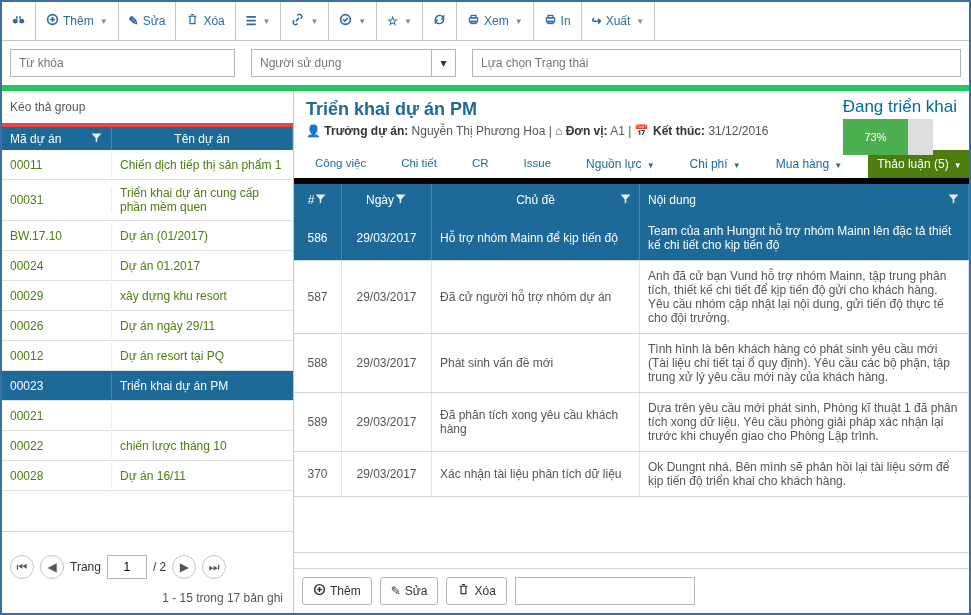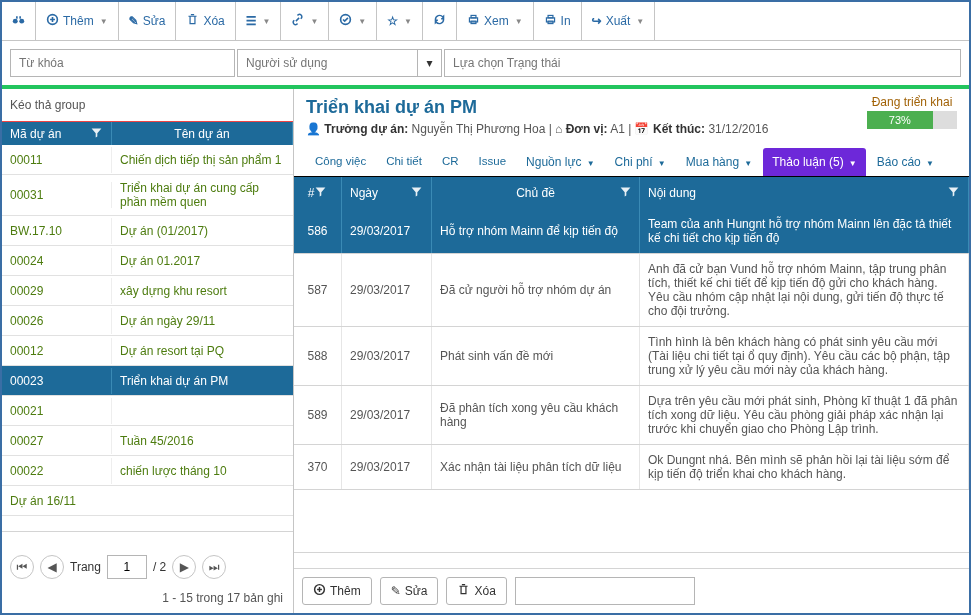--- a/index.html
+++ b/index.html
@@ -2,28 +2,28 @@
 <html><head>
 <meta charset="utf-8">
 <style>
 *{box-sizing:border-box;margin:0;padding:0;font-family:Arial,sans-serif;font-size:12px}
 body{background:#fff;color:#333}
 .app{width:971px;height:615px;border:2px solid #3a6ea5;display:flex;flex-direction:column;overflow:hidden}
 .toolbar{display:flex;align-items:center;border-bottom:1px solid #c5c5c5;min-height:38px;flex-wrap:nowrap}
 .tb-btn{display:flex;align-items:center;gap:4px;padding:0 10px;height:38px;border-right:1px solid #c5c5c5;cursor:pointer;color:#2b6aa5;white-space:nowrap}
 .tb-btn .ico{font-weight:bold}
 .caret{font-size:8px;margin-left:2px;color:#888}
-.filterbar{display:flex;gap:2px;padding:8px;border-bottom:4px solid #22c55e;align-items:center}
+.filterbar{display:flex;gap:16px;padding:8px;border-bottom:6px solid #22c55e;align-items:center}
 .inp{height:28px;border:1px solid #b5b5b5;padding:0 8px;background:#fff}
 .sel{display:flex;}
 .sel .inp{flex:1}
 .sel .dd{width:24px;height:28px;border:1px solid #b5b5b5;border-left:none;display:flex;align-items:center;justify-content:center;cursor:pointer}
 .body{flex:1;display:flex;overflow:hidden}
 .left{width:292px;border-right:1px solid #c5c5c5;display:flex;flex-direction:column;overflow:hidden}
-.groupzone{padding:9px 8px;color:#555;border-bottom:1px solid #ef4444}
+.groupzone{padding:9px 8px;color:#555;border-bottom:4px solid #ef4444}
 .gridhead{display:flex;background:#1d6a99;color:#fff;height:23px;align-items:center}
 .gh{padding:0 8px;display:flex;align-items:center;justify-content:space-between;height:100%;border-right:1px solid #3a8ab5}
 .gh .flt{cursor:pointer;opacity:.9}
 .left-rows{flex:1;overflow:auto}
 .lrow{display:flex;border-bottom:1px solid #e1e1e1;min-height:30px;align-items:center;color:#4d7c0f;cursor:pointer}
 .lrow.sel{background:#1d6a99;color:#fff}
 .lrow .c1{width:110px;padding:6px 8px;border-right:1px solid #eee}
 .lrow .c2{flex:1;padding:6px 8px}
 .lrow.sel .c1{border-right:1px solid #3a8ab5}
 .hscroll{height:16px;border-top:1px solid #d4d4d4;overflow-x:scroll}
@@ -31,35 +31,35 @@
 .pager{display:flex;align-items:center;gap:6px;padding:8px}
 .pgbtn{width:24px;height:24px;border:1px solid #c5c5c5;border-radius:12px;display:flex;align-items:center;justify-content:center;cursor:pointer;color:#555;background:#fff}
 .pginp{width:40px;height:24px;border:1px solid #b5b5b5;text-align:center}
 .pginfo{text-align:right;padding:4px 10px 8px;color:#555}
 .right{flex:1;display:flex;flex-direction:column;overflow:hidden}
 .rhead{padding:8px 12px 4px;position:relative}
 .rtitle{font-size:18px;color:#1d6a99;font-weight:bold;margin-bottom:4px}
 .rsub{color:#555;font-size:12px}
 .rsub b{color:#333}
 .progress{position:absolute;right:12px;top:6px;text-align:center}
-.progress .lbl{color:#a16207;font-size:12px}
-.progress .bar{width:90px;height:18px;background:#ddd;margin-top:2px;position:relative}
+.progress .lbl{color:#0369a1;font-size:17px}
+.progress .bar{width:90px;height:36px;background:#ddd;margin-top:2px;position:relative}
 .progress .fill{position:absolute;left:0;top:0;bottom:0;background:#4caf50;display:flex;align-items:center;justify-content:center;color:#fff;font-size:11px}
-.tabs{display:flex;gap:2px;padding:8px 12px 0;border-bottom:1px solid #000000;flex-wrap:nowrap}
+.tabs{display:flex;gap:17px;padding:8px 12px 0;border-bottom:6px solid #000000;flex-wrap:nowrap}
 .tab{padding:7px 9px;color:#1d6a99;cursor:pointer;white-space:nowrap;font-size:11.5px}
-.tab.active{background:#6d28d9;color:#fff;border-radius:3px 3px 0 0}
+.tab.active{background:#4d7c0f;color:#fff;border-radius:3px 3px 0 0}
 .tab .caret{color:inherit}
 .rgridhead{display:flex;background:#1d6a99;color:#fff;height:32px;align-items:center}
 .dgrid{flex:1;overflow:auto}
 .drow{display:flex;border-bottom:1px solid #d4d4d4;align-items:stretch;color:#555}
 .drow.sel{background:#1d6a99;color:#fff}
 .drow>div{padding:8px;border-right:1px solid #e6e6e6;display:flex;align-items:center}
 .drow.sel>div{border-right:1px solid #3a8ab5}
 .c-num{width:48px;justify-content:center}
-.c-date{width:90px;}
+.c-date{width:90px;justify-content:center}
 .c-subj{width:208px}
 .c-body{flex:1}
 .rfooter-scroll{height:16px;border-top:1px solid #d4d4d4;overflow-x:scroll}
 .rfooter-scroll-inner{width:1000px;height:1px}
 .rfooter{display:flex;align-items:center;gap:8px;padding:8px;border-top:1px solid #d4d4d4}
 .fbtn{display:flex;align-items:center;gap:4px;height:28px;padding:0 10px;border:1px solid #b5b5b5;border-radius:3px;cursor:pointer;color:#333;background:#fff}
 svg{width:13px;height:13px}
 </style>
 </head>
 <body>
@@ -195,28 +195,25 @@
             <div class="c2">Dự án resort tại PQ</div>
           </div>
           <div class="lrow sel">
             <div class="c1">00023</div>
             <div class="c2">Triển khai dự án PM</div>
           </div>
           <div class="lrow">
             <div class="c1">00021</div>
           </div>
           <div class="lrow">
-            <div class="c1">00027</div>
-            <div class="c2">Tuần 45/2016</div>
-          </div>
-          <div class="lrow">
             <div class="c1">00022</div>
             <div class="c2">chiến lược tháng 10</div>
           </div>
           <div class="lrow">
+            <div class="c1">00028</div>
             <div class="c2">Dự án 16/11</div>
           </div>
         </div>
       <div class="hscroll">
           <div class="hscroll-inner"></div>
         </div>
       <div class="pager">
         <div class="pgbtn">⏮</div>
         <div class="pgbtn">◀</div>
         <span>Trang</span>

